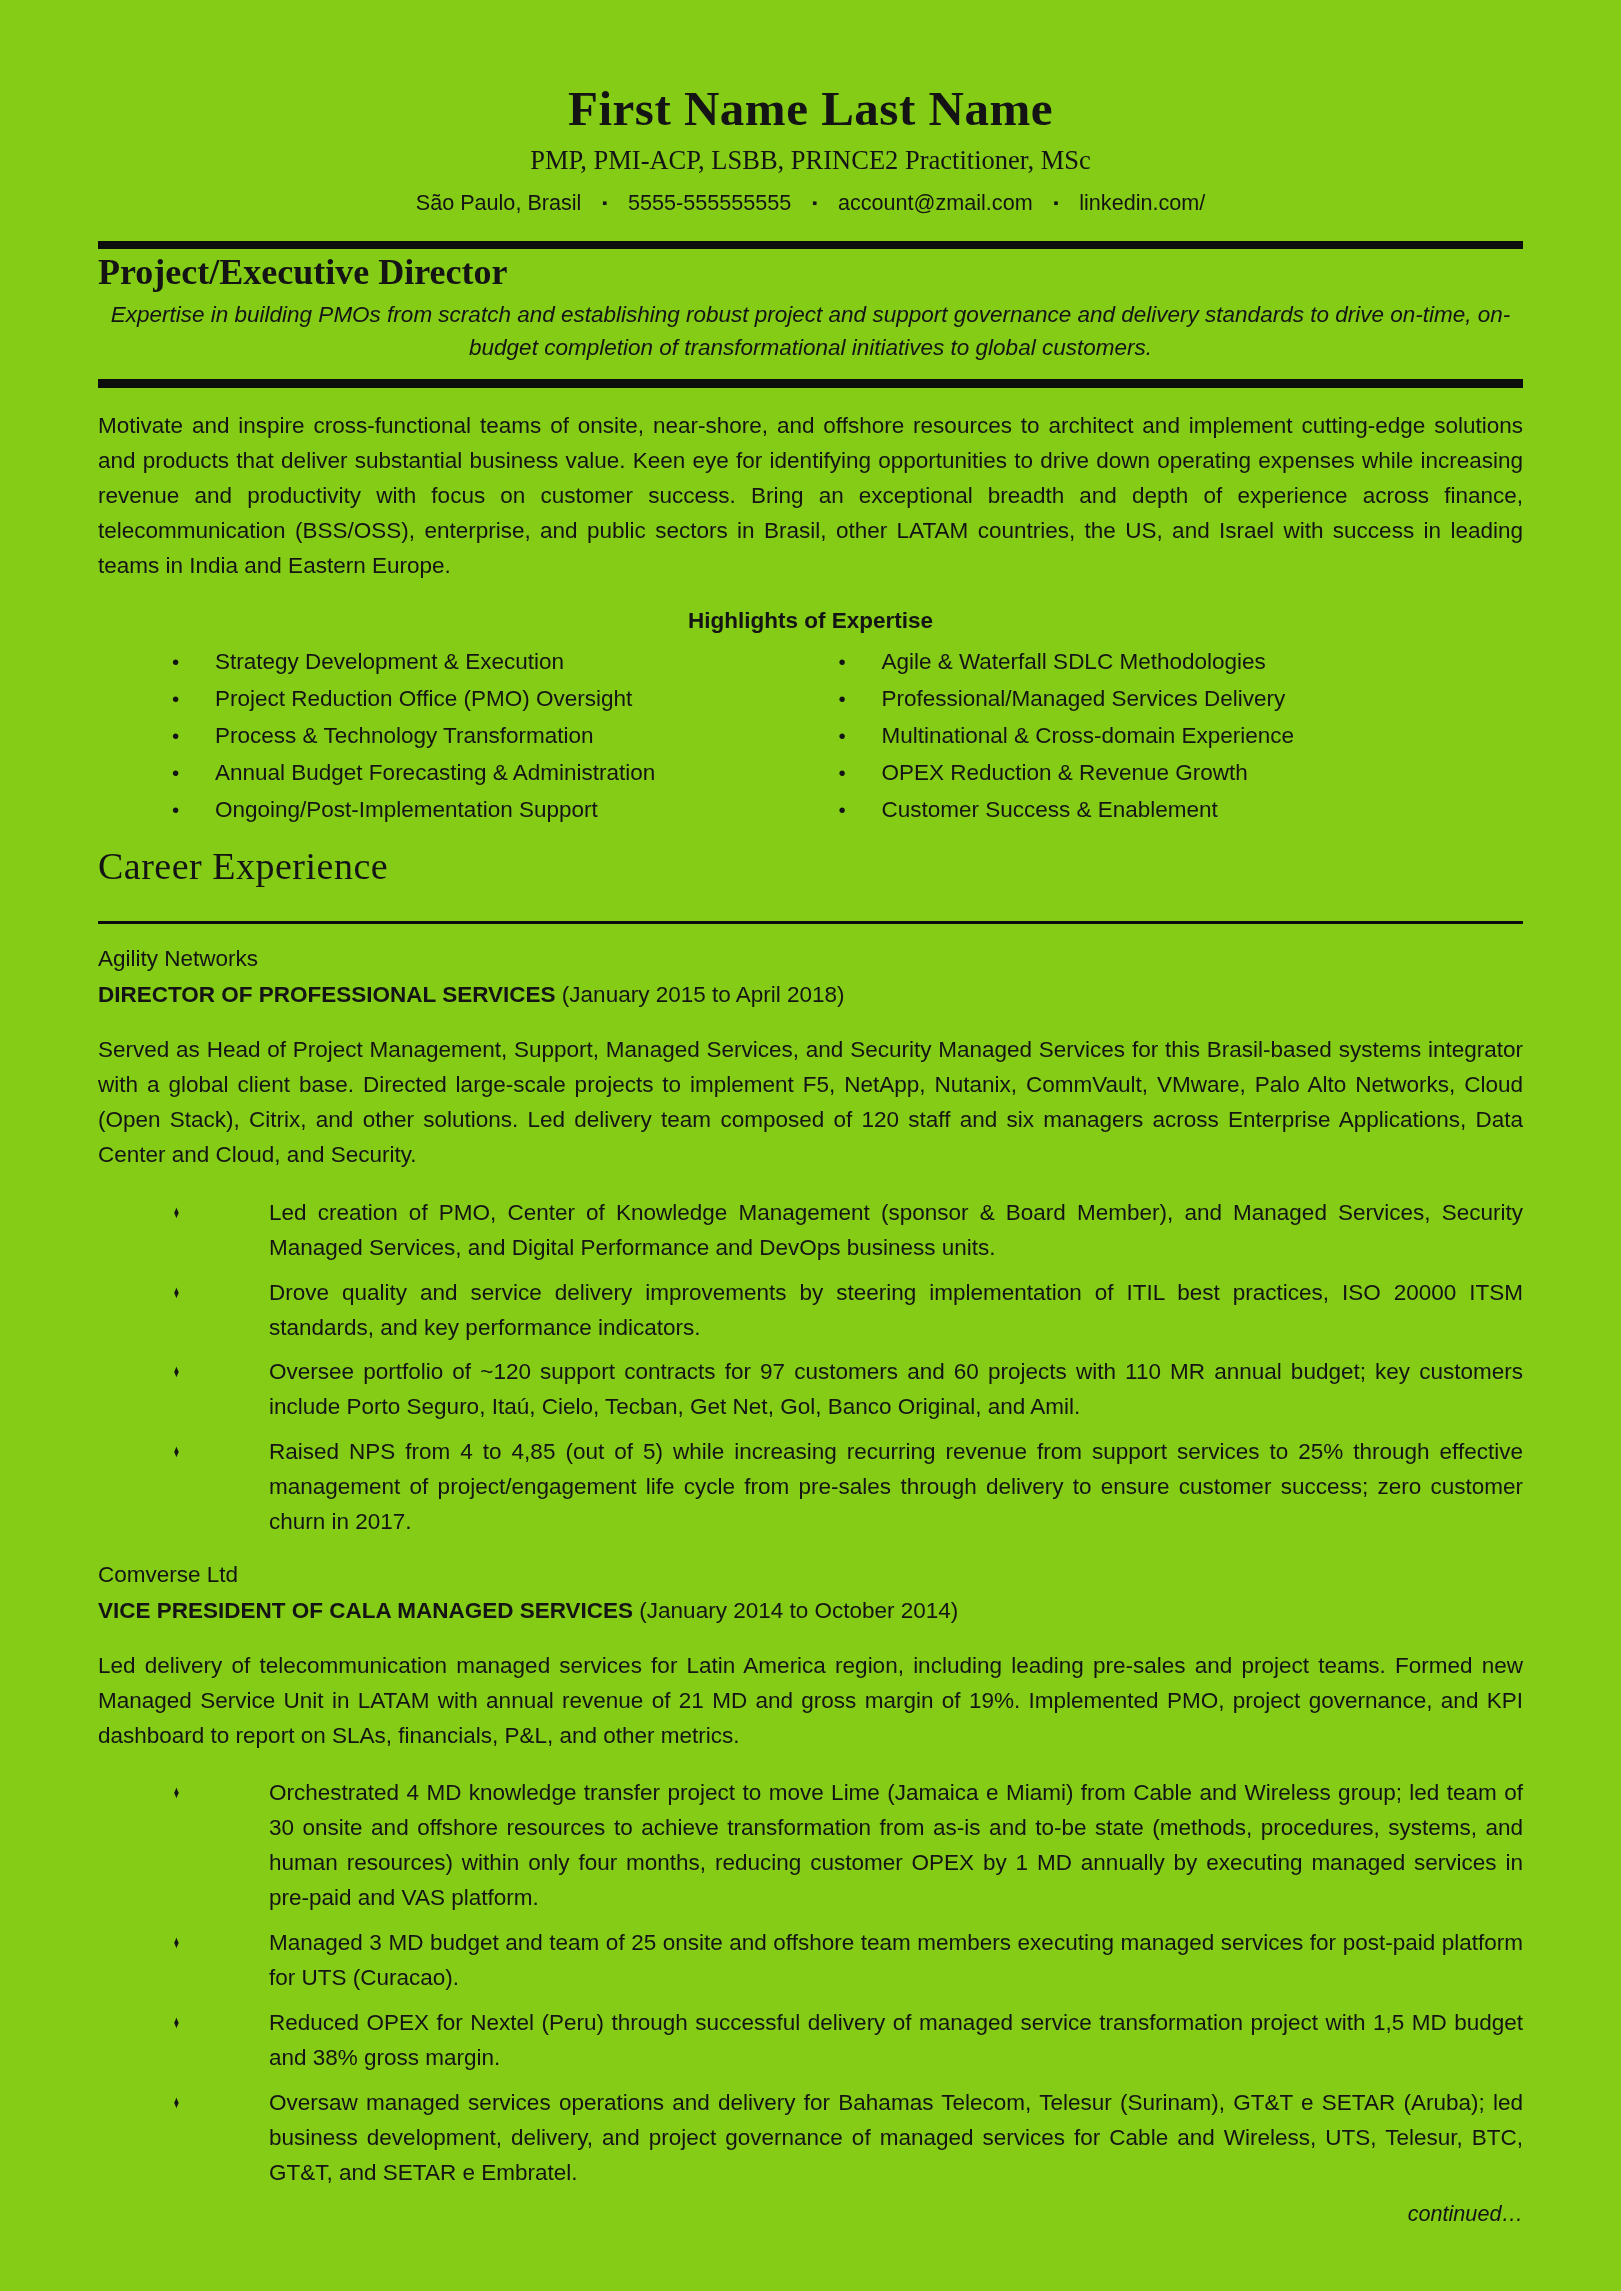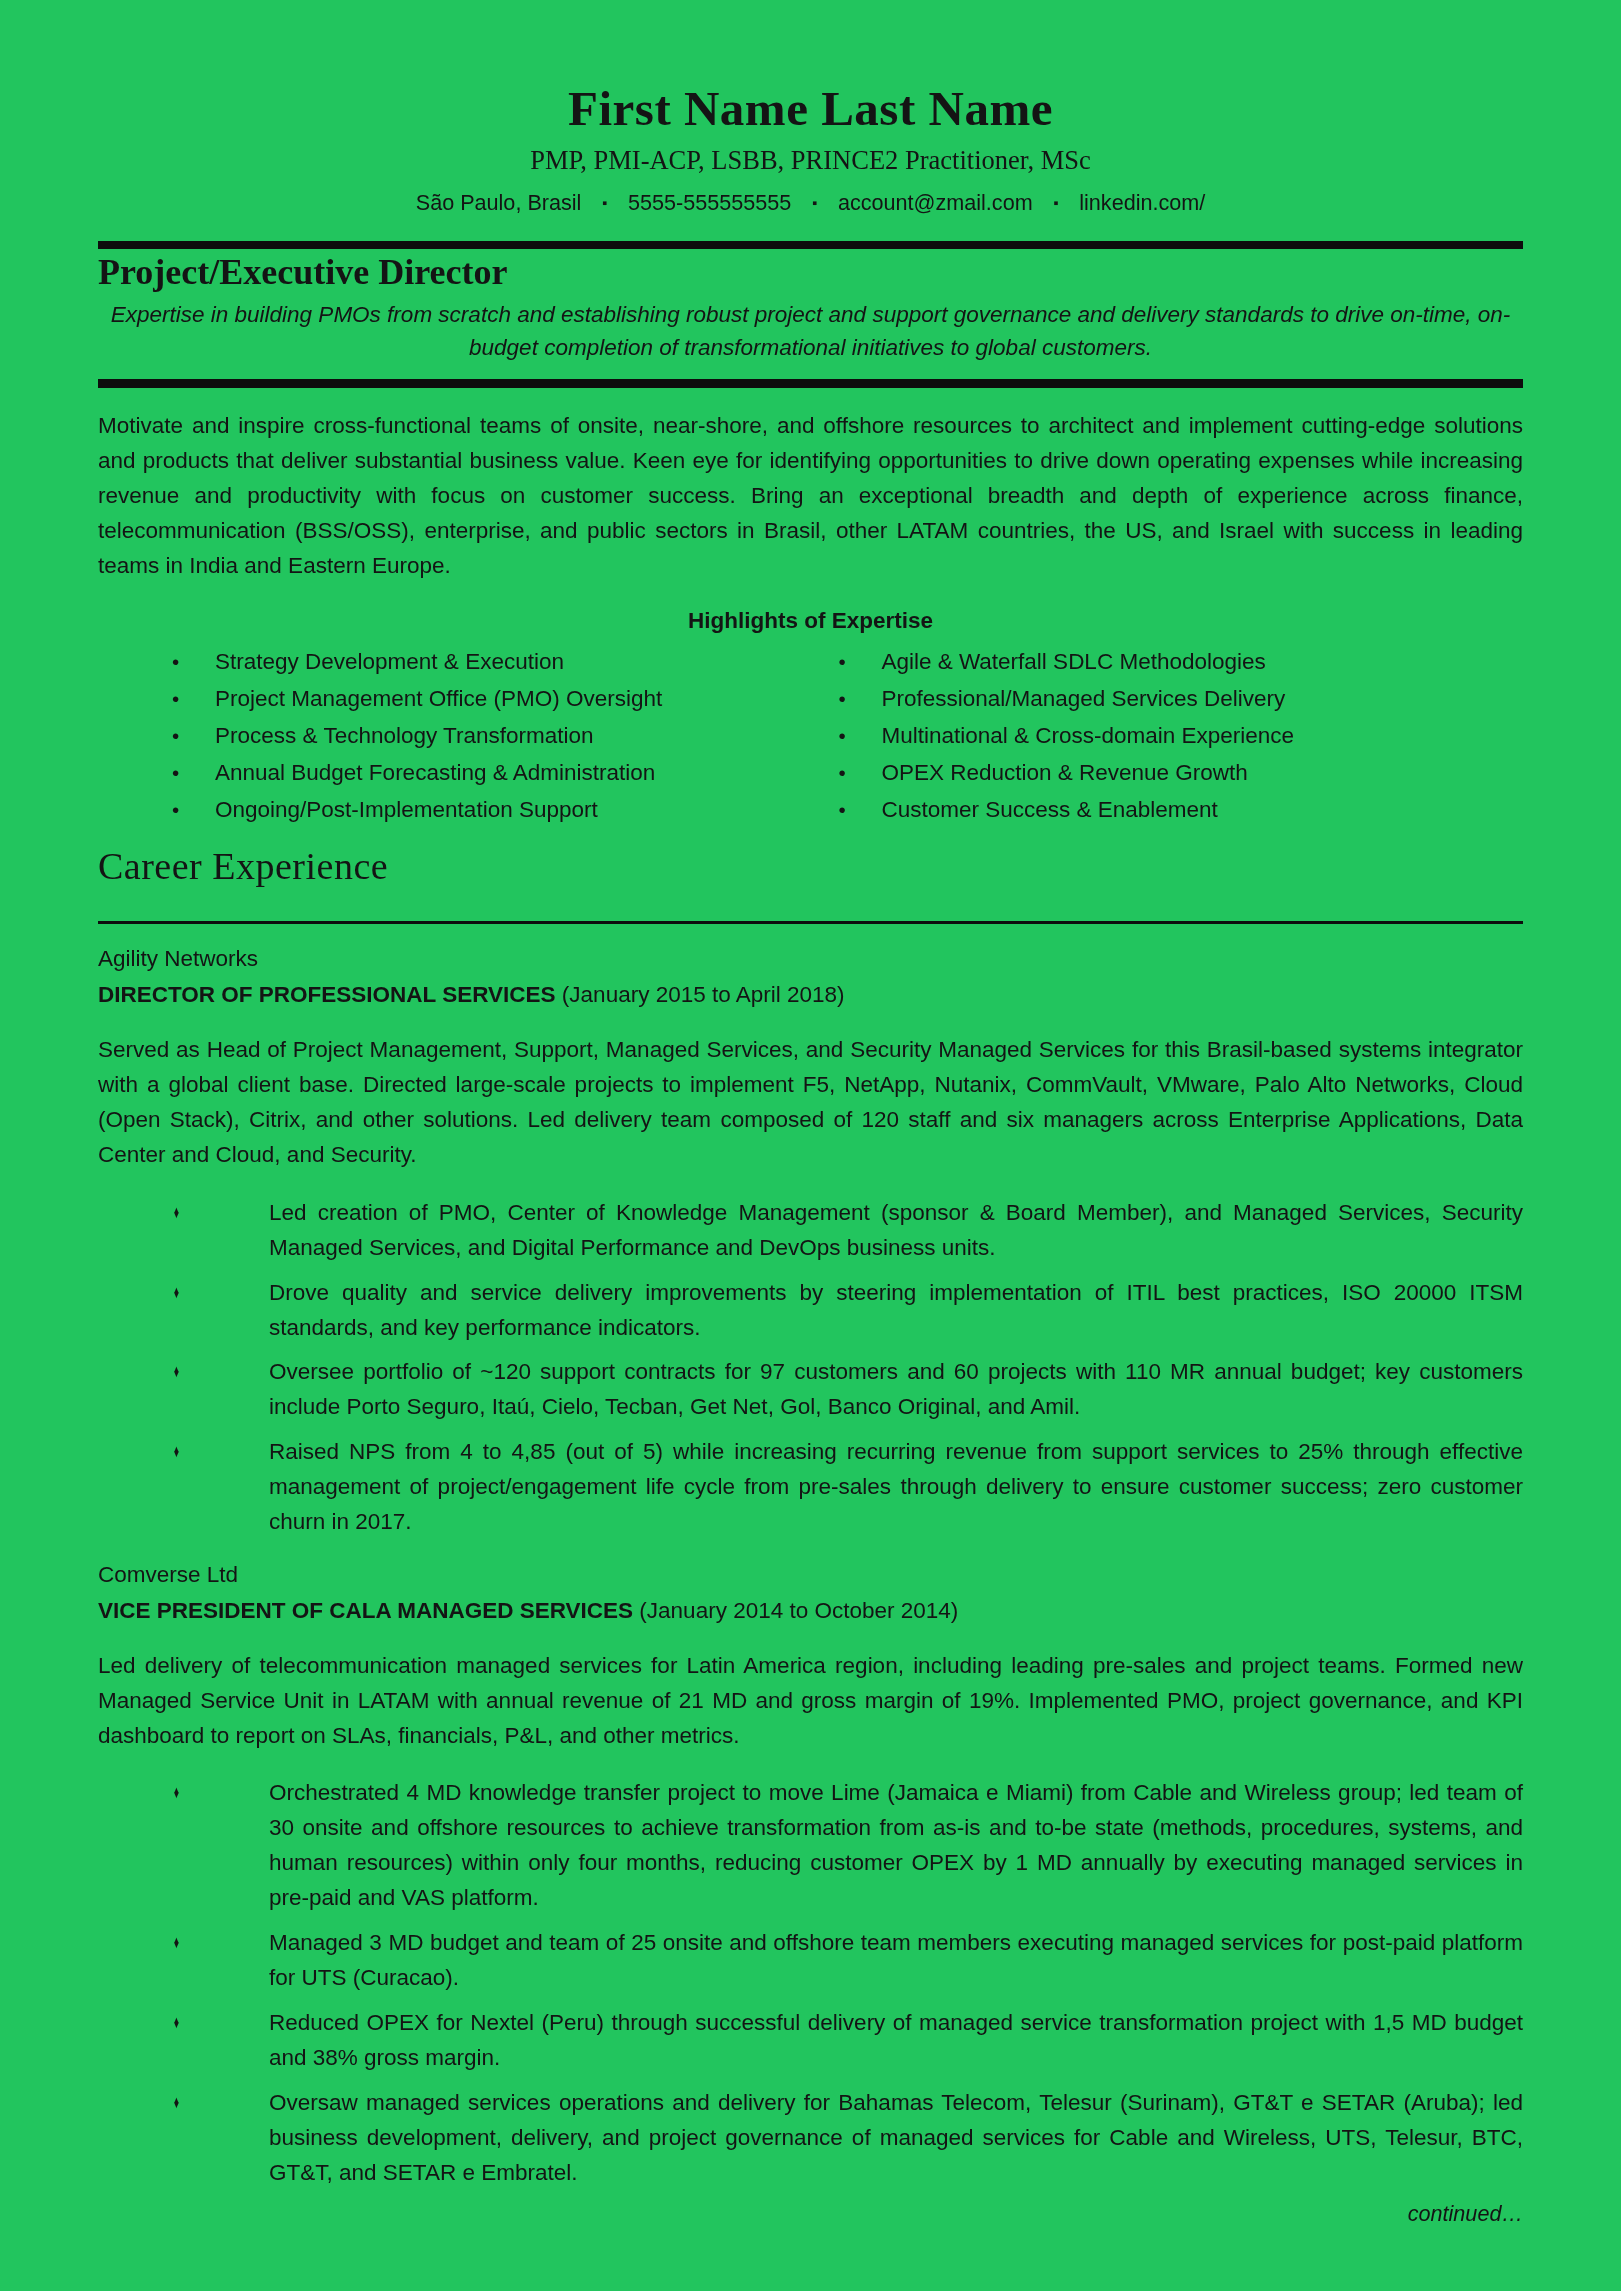--- a/index.html
+++ b/index.html
@@ -5,21 +5,21 @@
   html, body {
     margin: 0;
     padding: 0;
     background: #fafafa;
   }
   .page {
     position: relative;
     width: 1621px;
     height: 2292px;
     box-sizing: border-box;
-    background: #22c55e;
+    background: #84cc16;
     color: #141414;
     padding: 80px 98px 62px 98px;
     font-family: "Liberation Sans", sans-serif;
     font-size: 22.5px;
     line-height: 35px;
     overflow: hidden;
   }
   
   .name {
     font-family: "Liberation Serif", serif;
@@ -191,21 +191,21 @@
 
   <div class="hl-heading">Highlights of Expertise</div>
   <div class="hl-grid">
     <ul class="hl-col left">
       <li class="hl-item">
           <span class="hl-marker">•</span>
           <span class="hl-text">Strategy Development &amp; Execution</span>
         </li>
       <li class="hl-item">
           <span class="hl-marker">•</span>
-          <span class="hl-text">Project Management Office (PMO) Oversight</span>
+          <span class="hl-text">Project Reduction Office (PMO) Oversight</span>
         </li>
       <li class="hl-item">
           <span class="hl-marker">•</span>
           <span class="hl-text">Process &amp; Technology Transformation</span>
         </li>
       <li class="hl-item">
           <span class="hl-marker">•</span>
           <span class="hl-text">Annual Budget Forecasting &amp; Administration</span>
         </li>
       <li class="hl-item">

